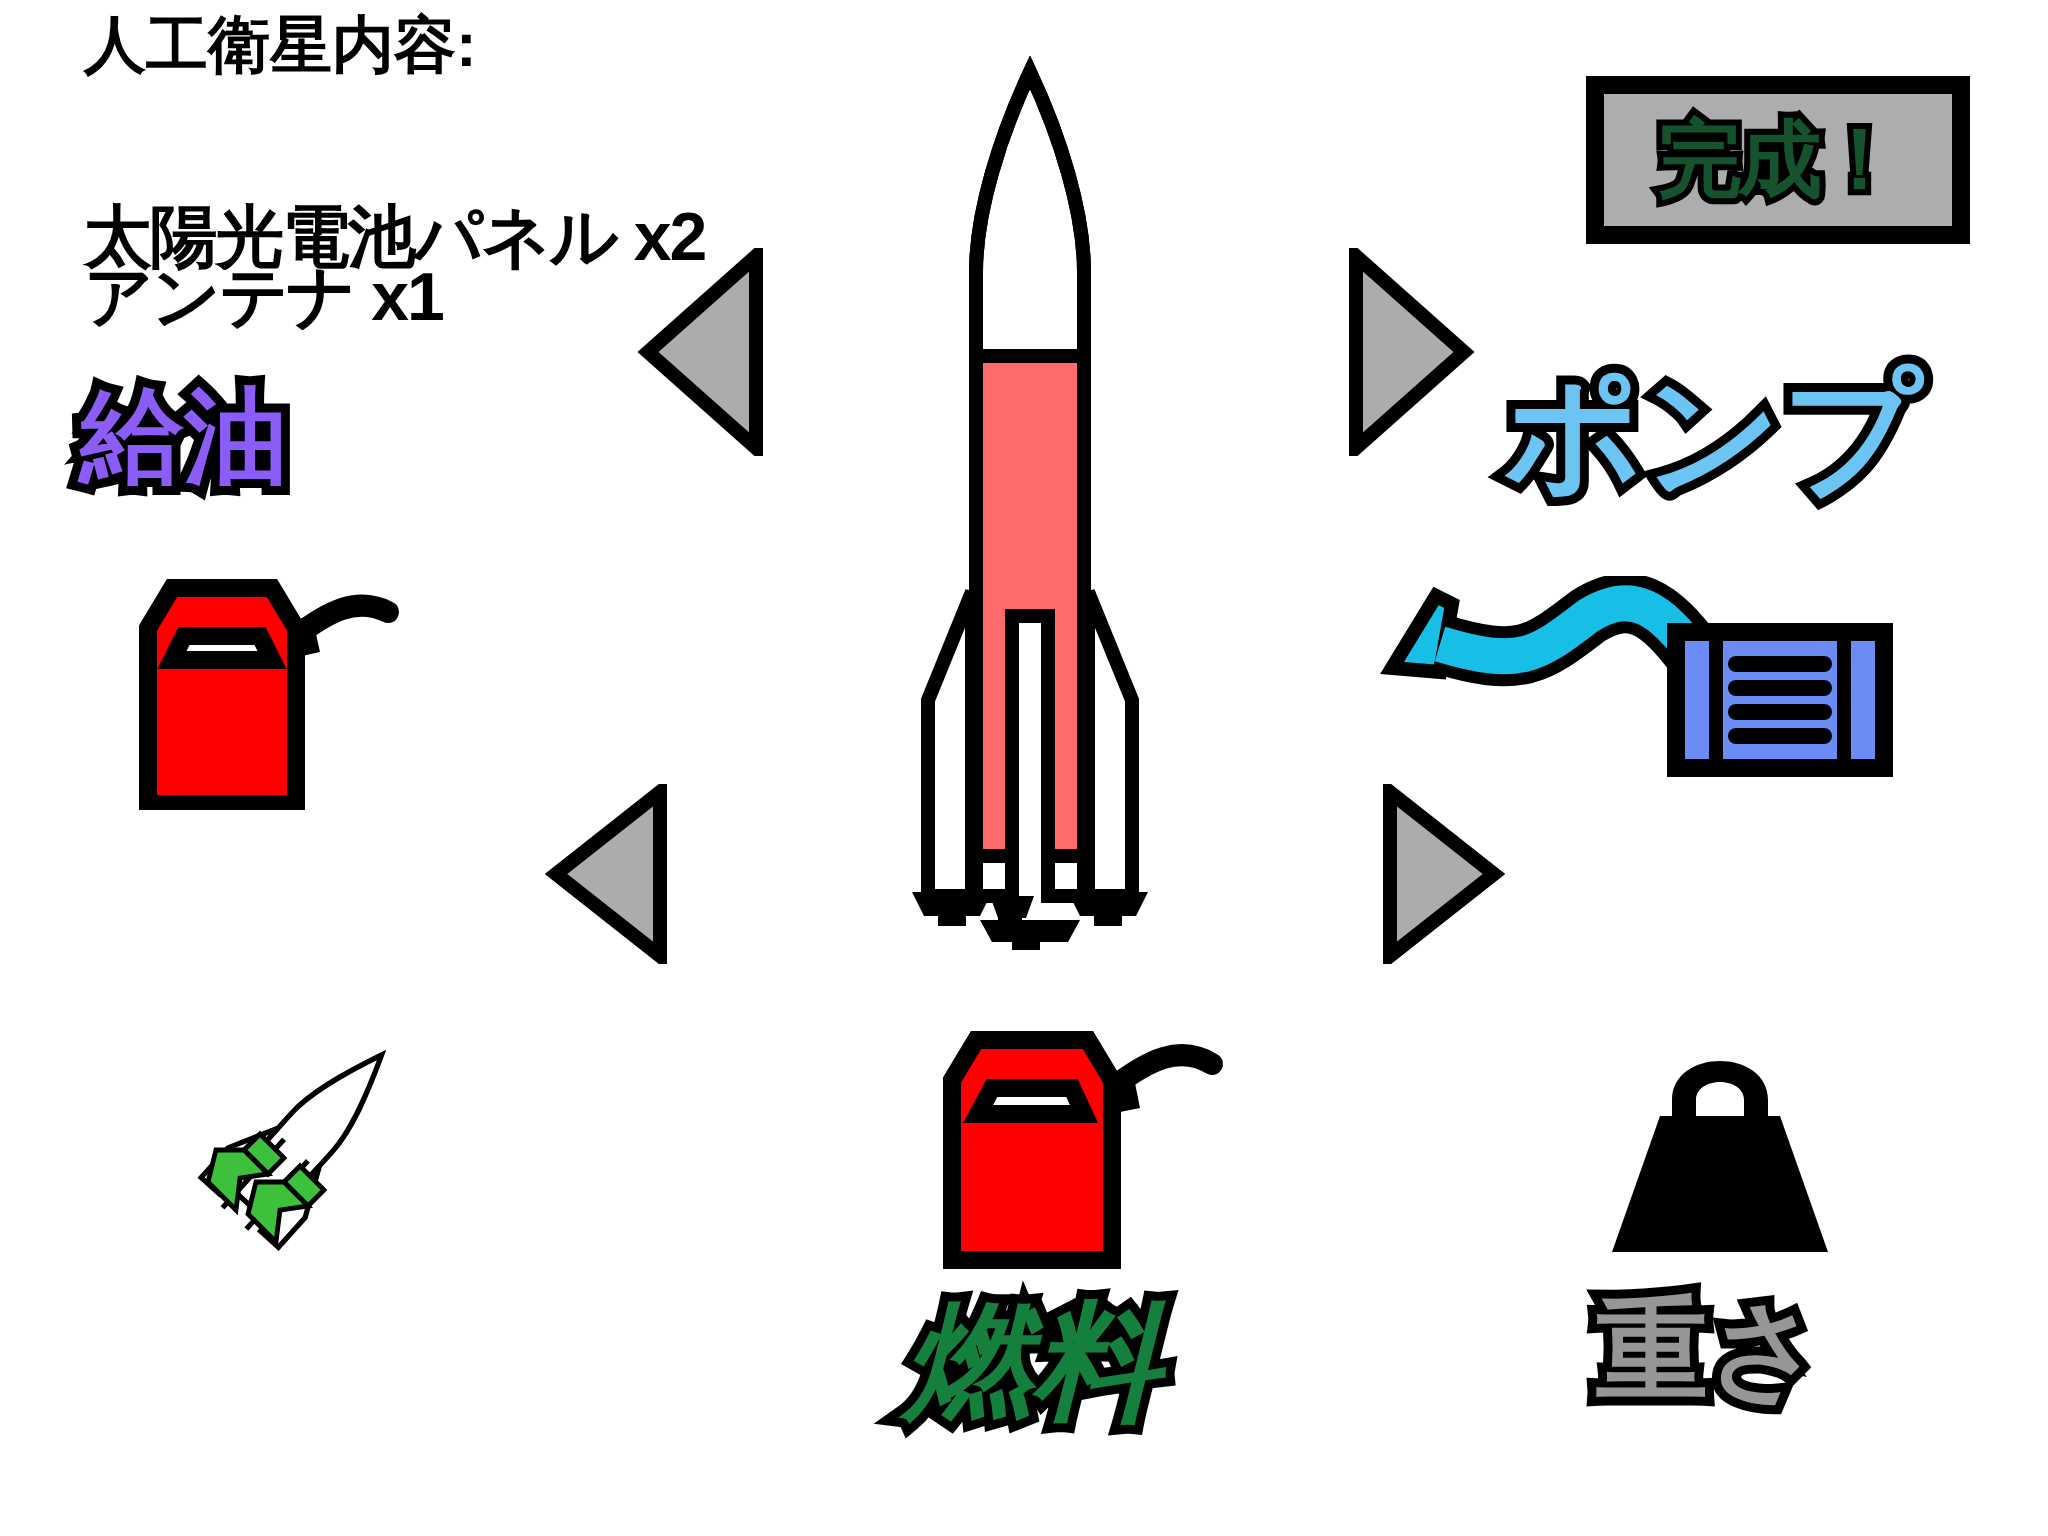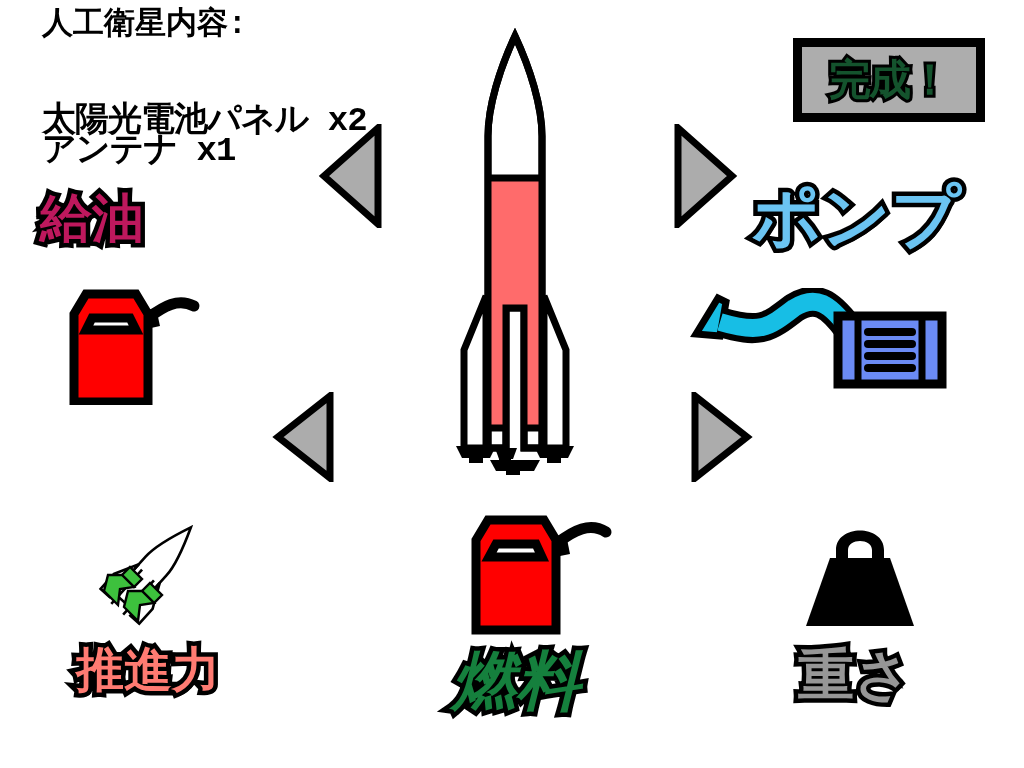--- a/index.html
+++ b/index.html
@@ -7,38 +7,38 @@
   body{
     width:1024px;height:768px;overflow:hidden;position:relative;
     font-family:"Liberation Sans","DejaVu Sans",sans-serif;
     -webkit-font-smoothing:antialiased;
   }
   .stage{position:absolute;left:0;top:0;width:1024px;height:768px;background:#fff;}
 
   
   .plain{
     position:absolute;color:#000;font-weight:bold;white-space:nowrap;
-    font-family:Liberation Mono, monospace;
+    font-family:Liberation Sans, sans-serif;
   }
   #title-satellite{left:42px;top:2px;font-size:31px;letter-spacing:0px;}
   #line-solar{left:42px;top:96px;font-size:34px;letter-spacing:-1px;}
   #line-antenna{left:42px;top:126px;font-size:34px;letter-spacing:-1px;}
 
   
   .wordart{
     position:absolute;white-space:nowrap;font-weight:bold;
     font-family:"DejaVu Sans","Liberation Sans",sans-serif;
     -webkit-text-stroke-width:9px;
     -webkit-text-stroke-color:#000;
     paint-order:stroke fill;
     text-shadow:3px 3px 0 #000;
   }
   .wordart > span{ position:relative; }
 
-  #label-refuel{left:40px;top:184px;font-size:52px;color:#be185d;}
+  #label-refuel{left:40px;top:184px;font-size:52px;color:#8b5cf6;}
   #label-pump{left:752px;top:172px;font-size:68px;color:#6BC4F2;}
   #label-thrust{left:76px;top:638px;font-size:48px;color:#FF7B72;}
   #label-fuel{left:452px;top:638px;font-size:64px;color:#15803d;font-style:italic;}
   #label-weight{left:798px;top:638px;font-size:56px;color:#969696;}
 
   
   #complete-banner{
     position:absolute;left:793px;top:38px;width:192px;height:84px;
     background:#ADADAD;border:9px solid #000;box-sizing:border-box;
     display:flex;align-items:center;justify-content:center;
@@ -82,23 +82,20 @@
   </div>
 
   <div class="wordart" id="label-refuel">
     <span>給油</span>
   </div>
 
   <div class="wordart" id="label-pump">
     <span>ポンプ</span>
   </div>
 
-  <div class="wordart" id="label-thrust">
-    <span>推進力</span>
-  </div>
 
   <div class="wordart" id="label-fuel">
     <span>燃料</span>
   </div>
 
   <div class="wordart" id="label-weight">
     <span>重さ</span>
   </div>
 
   <div class="arrow" id="arrow-up-left">

